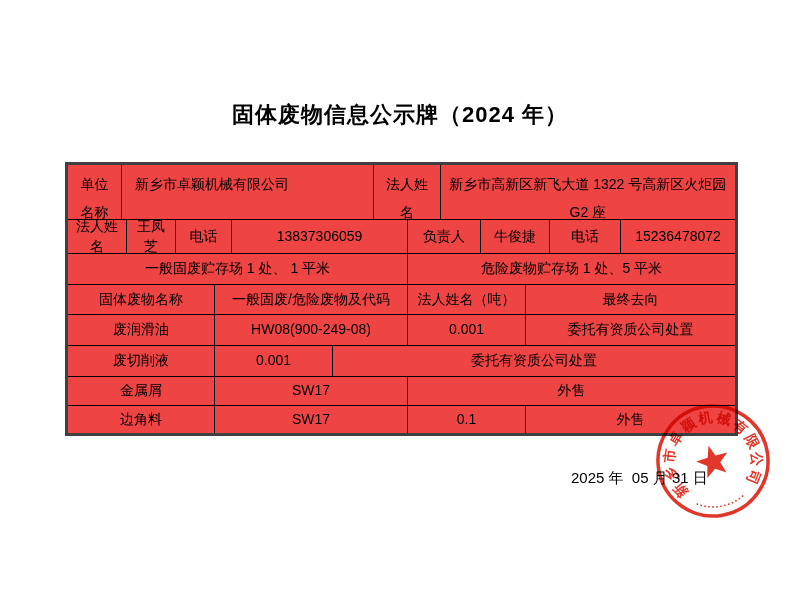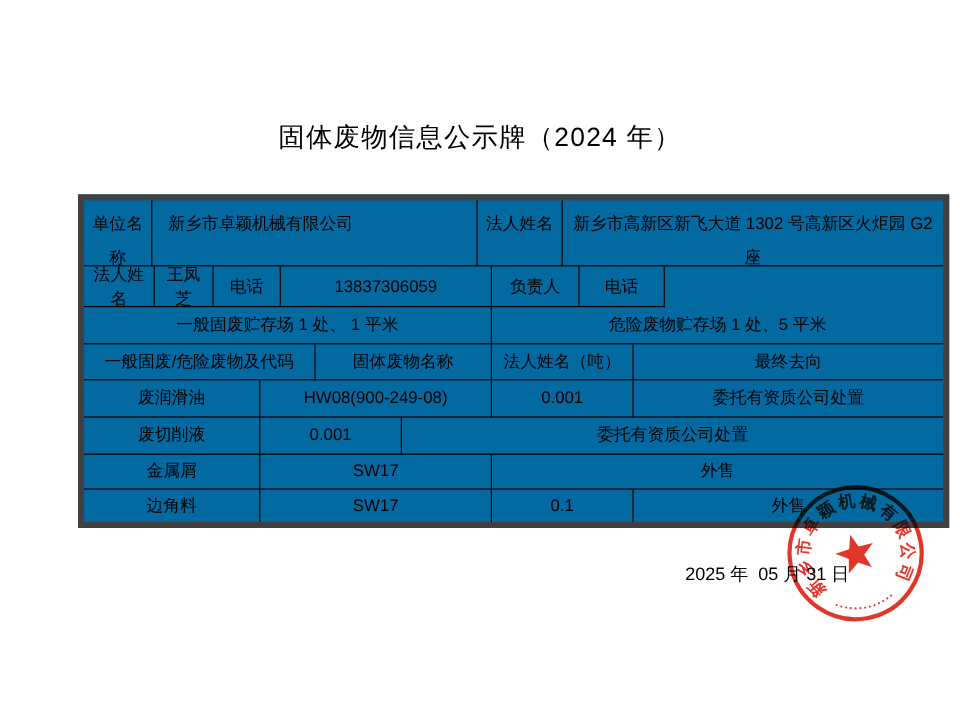--- a/index.html
+++ b/index.html
@@ -1,21 +1,21 @@
 <!DOCTYPE html>
 <html style="--seal-color: #e02b1e;"><head>
 <meta charset="utf-8">
 <style>
   html,body{margin:0;padding:0;background:#fff;}
   .page{position:relative;width:800px;height:600px;background:#ffffff;
         font-family:"Liberation Sans",sans-serif;color:#000;overflow:hidden;}
   .title{position:absolute;top:100px;left:0;width:100%;text-align:center;
-         font-size:22px;font-weight:normal;margin:0;letter-spacing:1px;}
-  .table{position:absolute;left:65px;top:162px;width:726px;
-         border:5px solid #404040;box-sizing:border-box;background:#0369a1;}
+         font-size:22px;font-weight:bold;margin:0;letter-spacing:1px;}
+  .table{position:absolute;left:65px;top:162px;width:673px;
+         border:3px solid #404040;box-sizing:border-box;background:#ef4444;}
   .tr{display:flex;}
   .td{box-sizing:border-box;border-right:1px solid #000;border-bottom:1px solid #000;
       display:flex;align-items:center;justify-content:center;
       font-size:14px;text-align:center;padding:0 6px;line-height:1.4;}
   .td.last{border-right:none;}
   .tr.rlast .td{border-bottom:none;}
   .h55{height:55px}.h34{height:34px}.h31{height:31px}.h30{height:30px}
   .h29{height:29px}.h27{height:27px}
   .w59{width:59px}.w281{width:281px}.w73{width:73px}.w49{width:49px}
   .w56{width:56px}.w176{width:176px}.w69{width:69px}.w71{width:71px}
@@ -38,40 +38,42 @@
 <div class="page">
 
   <h1 class="title">固体废物信息公示牌（2024 年）</h1>
 
   <div class="table">
 
     <div class="tr">
       <div class="td h55 w59 topalign">单位名称</div>
       <div class="td h55 w281 topalign alignleft">新乡市卓颖机械有限公司</div>
       <div class="td h55 w73 topalign">法人姓名</div>
-      <div class="td h55 grow topalign last">新乡市高新区新飞大道 1302 号高新区火炬园 G2 座</div>
+      <div class="td h55 grow topalign last">新乡市高新区新飞大道 1322 号高新区火炬园 G2 座</div>
     </div>
 
     <div class="tr">
       <div class="td h34 w59">法人姓名</div>
       <div class="td h34 w49">王凤芝</div>
       <div class="td h34 w56">电话</div>
       <div class="td h34 w176">13837306059</div>
       <div class="td h34 w73">负责人</div>
+      <div class="td h34 w69">牛俊捷</div>
       <div class="td h34 w71">电话</div>
+      <div class="td h34 grow last">15236478072</div>
     </div>
 
     <div class="tr">
       <div class="td h31 w340">一般固废贮存场 1 处、 1 平米</div>
       <div class="td h31 grow last">危险废物贮存场 1 处、5  平米</div>
     </div>
 
     <div class="tr">
+      <div class="td h30 w147">固体废物名称</div>
       <div class="td h30 w193">一般固废/危险废物及代码</div>
-      <div class="td h30 w147">固体废物名称</div>
       <div class="td h30 w118">法人姓名（吨）</div>
       <div class="td h30 grow last">最终去向</div>
     </div>
 
     <div class="tr">
       <div class="td h31 w147">废润滑油</div>
       <div class="td h31 w193">HW08(900-249-08)</div>
       <div class="td h31 w118">0.001</div>
       <div class="td h31 grow last">委托有资质公司处置</div>
     </div>

